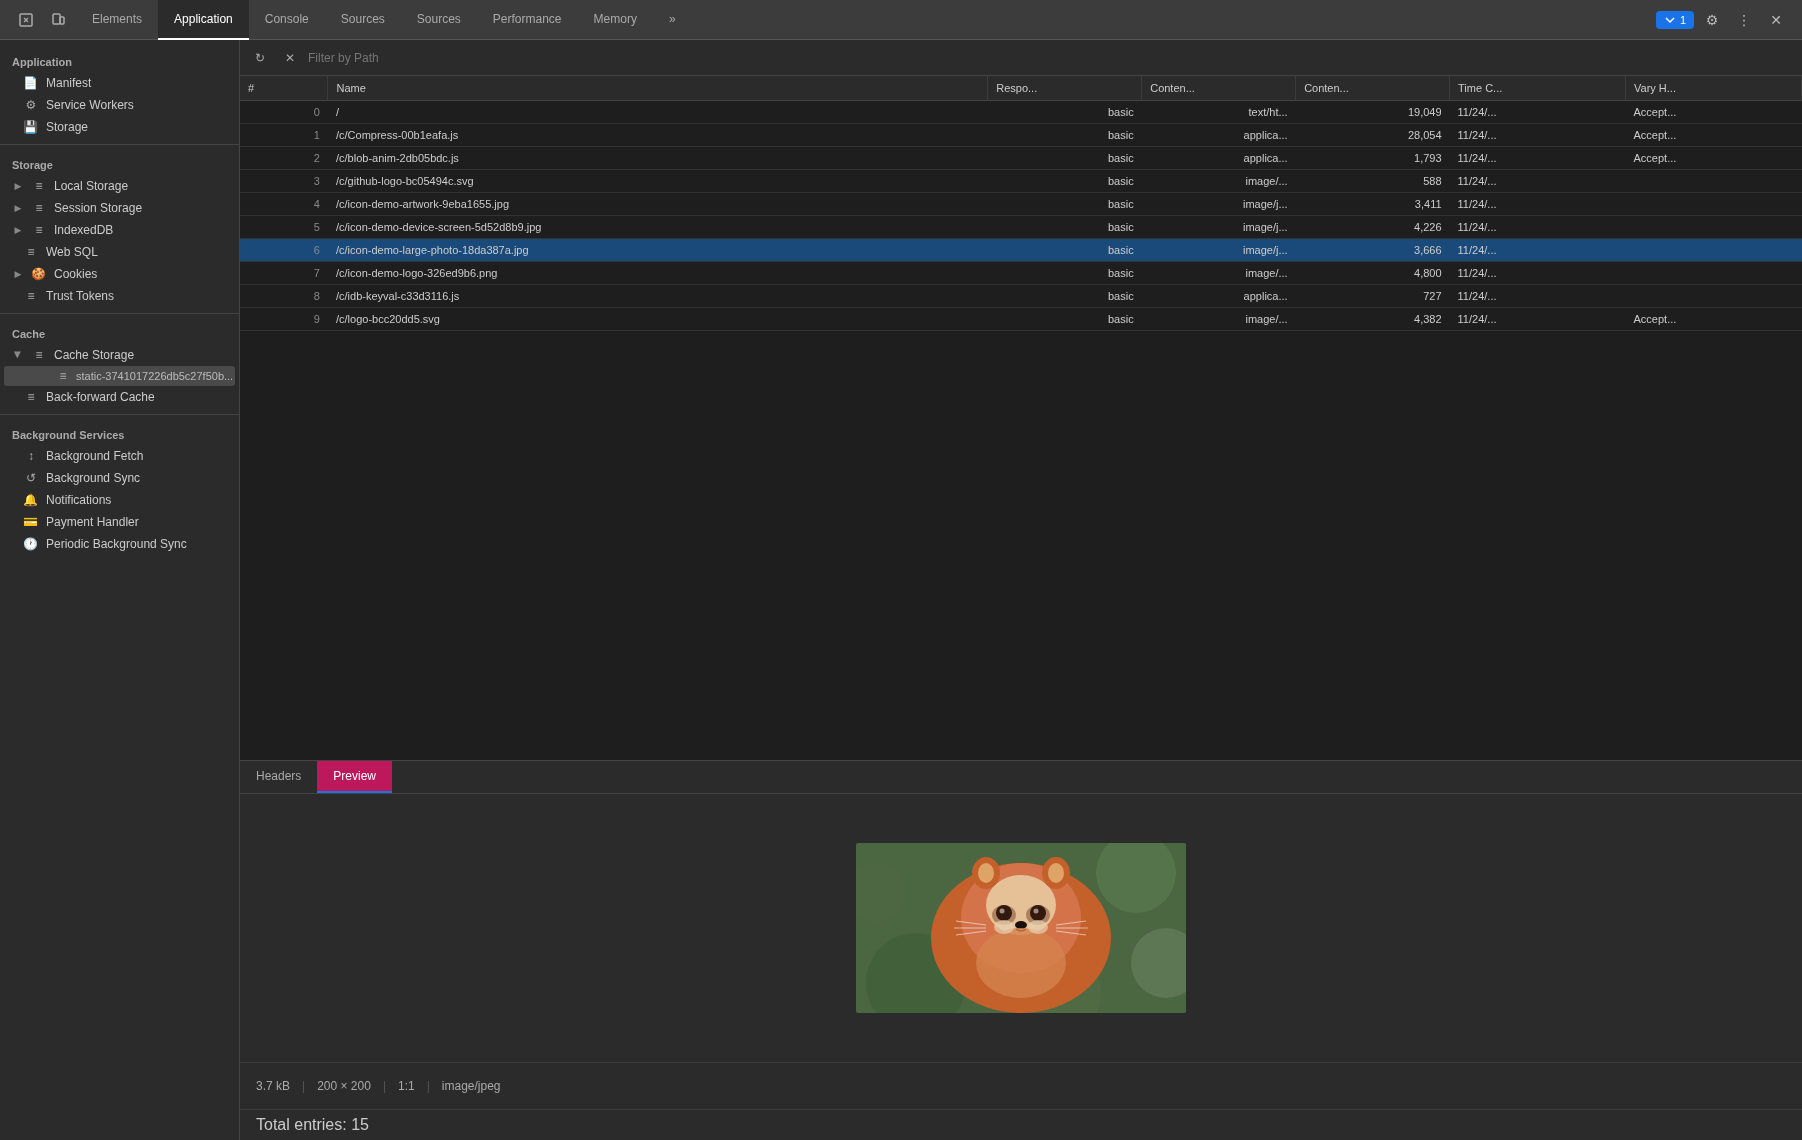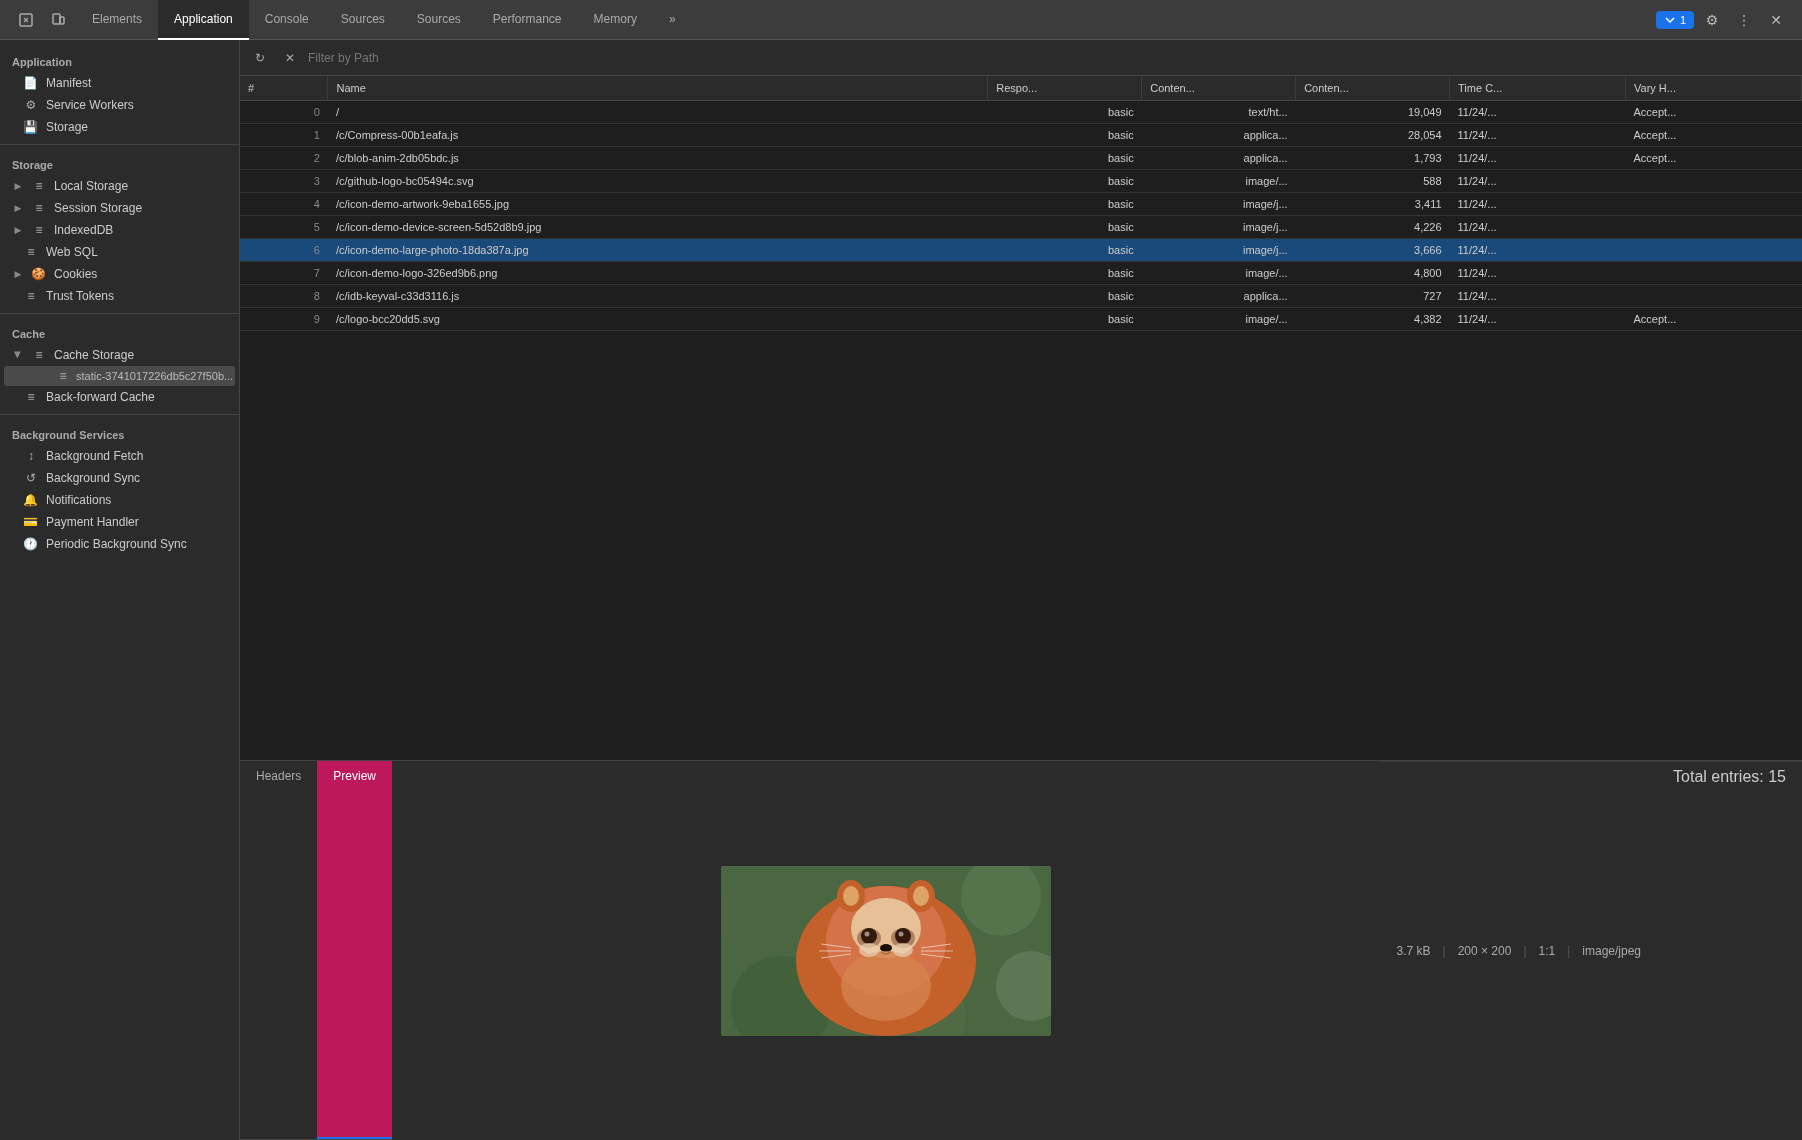--- a/index.html
+++ b/index.html
@@ -228,21 +228,21 @@
       white-space: nowrap;
     }
     td:first-child { color: #888; text-align: right; }
     td:nth-child(3), td:nth-child(4), td:nth-child(5) { text-align: right; }
 
     
     .bottom-panel {
       border-top: 1px solid #444;
       background: #2b2b2b;
       display: flex;
-      flex-direction: row;
+      flex-direction: column;
       flex-shrink: 0;
       height: 380px;
     }
     .bottom-tabs {
       display: flex;
       border-bottom: 1px solid #444;
       background: #2b2b2b;
     }
     .bottom-tab {
       padding: 8px 16px;
@@ -272,21 +272,21 @@
       border-radius: 2px;
     }
     .red-panda-img {
       width: 330px;
       height: 170px;
     }
     .image-meta {
       display: flex;
       align-items: center;
       gap: 12px;
-      padding: 2px 16px;
+      padding: 16px 16px;
       font-size: 12px;
       color: #aaa;
       border-top: 1px solid #3c3c3c;
       flex-shrink: 0;
     }
     .image-meta-sep { color: #555; }
     .total-entries {
       padding: 6px 16px;
       font-size: 16px;
       color: #ccc;

